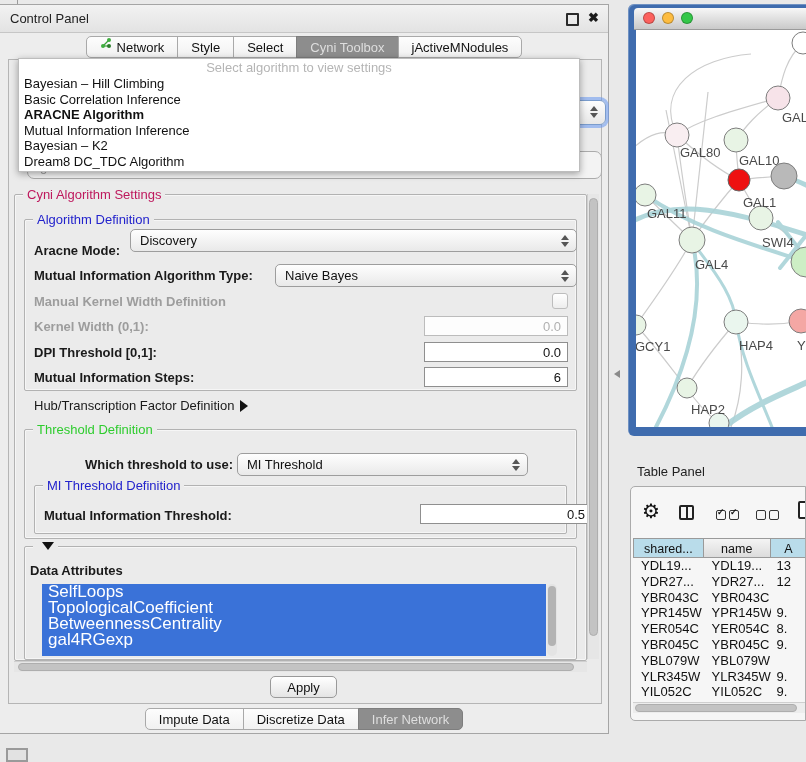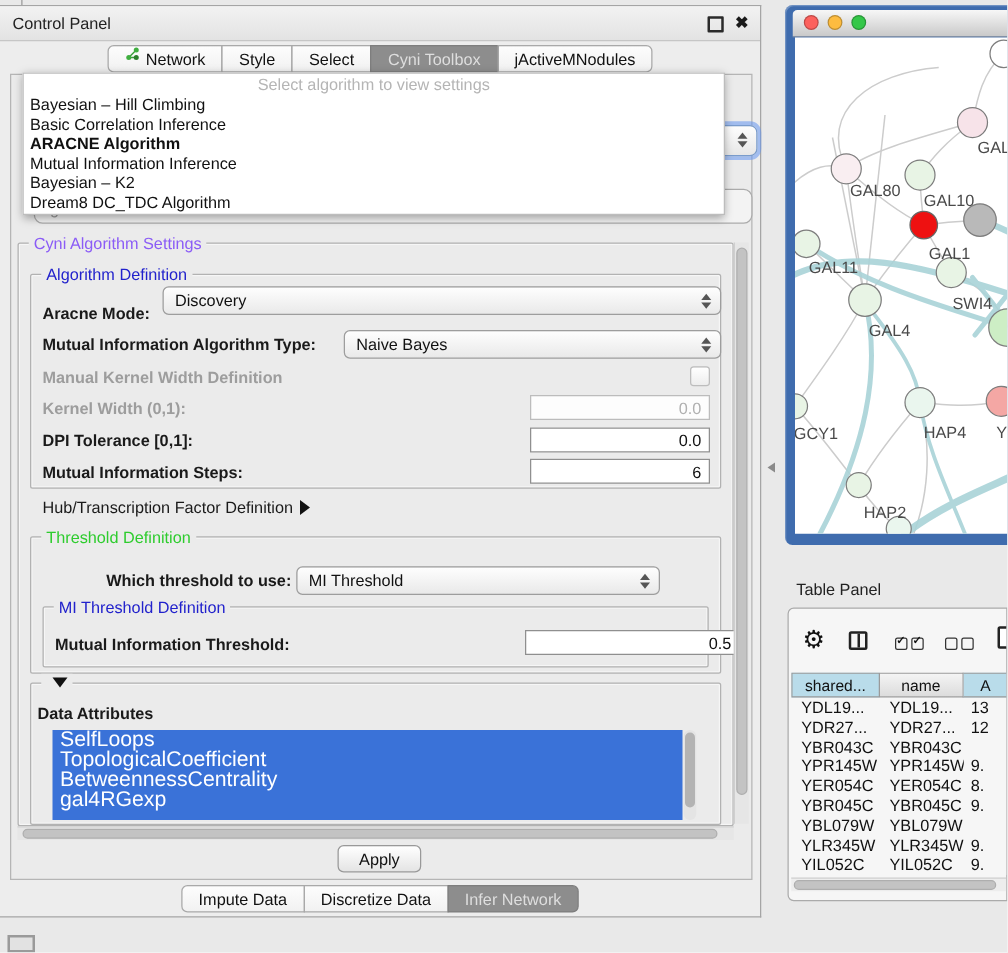--- a/index.html
+++ b/index.html
@@ -27,21 +27,21 @@
   .dd-item{height:15.5px;line-height:15.5px;padding-left:5px;font-size:13px;color:#111;white-space:nowrap;}
   .dd-item.bold{font-weight:bold;}
 
   
   .focus-combo{position:absolute;left:551px;top:40px;width:44px;height:23px;border:1px solid #7a9ccc;border-radius:6px;background:linear-gradient(#fdfdfd,#e7e7e7);box-shadow:0 0 0 3px rgba(100,150,240,.55);z-index:5;}
   .gal-combo{position:absolute;left:18px;top:91px;width:575px;height:28px;border:1px solid #ababab;border-radius:7px;background:#f3f3f3;z-index:4;box-sizing:border-box;}
   .gal-combo span{position:absolute;left:12px;top:7px;color:#9c9c9c;font-size:13px;}
 
   
   .group{position:absolute;border:1px solid #b2b2b2;border-radius:2px;box-shadow:inset 0 0 0 1px rgba(255,255,255,.55);}
-  .gtitle{position:absolute;top:-8px;left:8px;background:#ebebeb;padding:0 4px;font-size:13px;color:#8b5cf6;white-space:nowrap;}
+  .gtitle{position:absolute;top:-8px;left:8px;background:#ebebeb;padding:0 4px;font-size:13px;color:#be185d;white-space:nowrap;}
   .gtitle.blue{color:var(--group_title_blue,#2222cc);}
   .gtitle.green{color:var(--group_title_green,#2ecc2e);}
 
   .lbl{position:absolute;font-size:13px;font-weight:bold;color:#1a1a1a;white-space:nowrap;}
   .lbl.disabled{color:#9d9d9d;}
 
   .combo{position:absolute;height:23px;border:1px solid #9d9d9d;border-radius:5px;background:linear-gradient(#fefefe,#e9e9e9);box-sizing:border-box;}
   .combo .val{position:absolute;left:9px;top:3px;font-size:13px;color:#111;}
   .spin{position:absolute;right:7px;top:4px;width:8px;height:14px;}
   .spin::before{content:"";position:absolute;left:0;top:1px;border-left:4px solid transparent;border-right:4px solid transparent;border-bottom:5px solid #555;}
@@ -185,21 +185,21 @@
       <div class="combo" style="left:266px;top:204px;width:302px;">
         <span class="val">Naive Bayes</span>
         <span class="spin"></span>
       </div>
       <span class="lbl disabled" style="left:25px;top:234px;">Manual Kernel Width Definition</span>
       <div class="checkbox" style="left:543px;top:233px;"></div>
       <span class="lbl disabled" style="left:25px;top:259px;">Kernel Width (0,1):</span>
       <div class="field disabled" style="left:415px;top:256px;width:144px;">
         <span class="fv">0.0</span>
       </div>
-      <span class="lbl" style="left:25px;top:285px;">DPI Tolerance [0,1]:</span>
+      <span class="lbl" style="left:25px;top:285px;">DPI Threshold [0,1]:</span>
       <div class="field" style="left:415px;top:282px;width:144px;">
         <span class="fv">0.0</span>
       </div>
       <span class="lbl" style="left:25px;top:310px;">Mutual Information Steps:</span>
       <div class="field" style="left:415px;top:307px;width:144px;">
         <span class="fv">6</span>
       </div>
 
       <span class="lbl" style="left:25px;top:338px;font-weight:normal;">
         <span>Hub/Transcription Factor Definition</span><span class="tri-right"></span>

